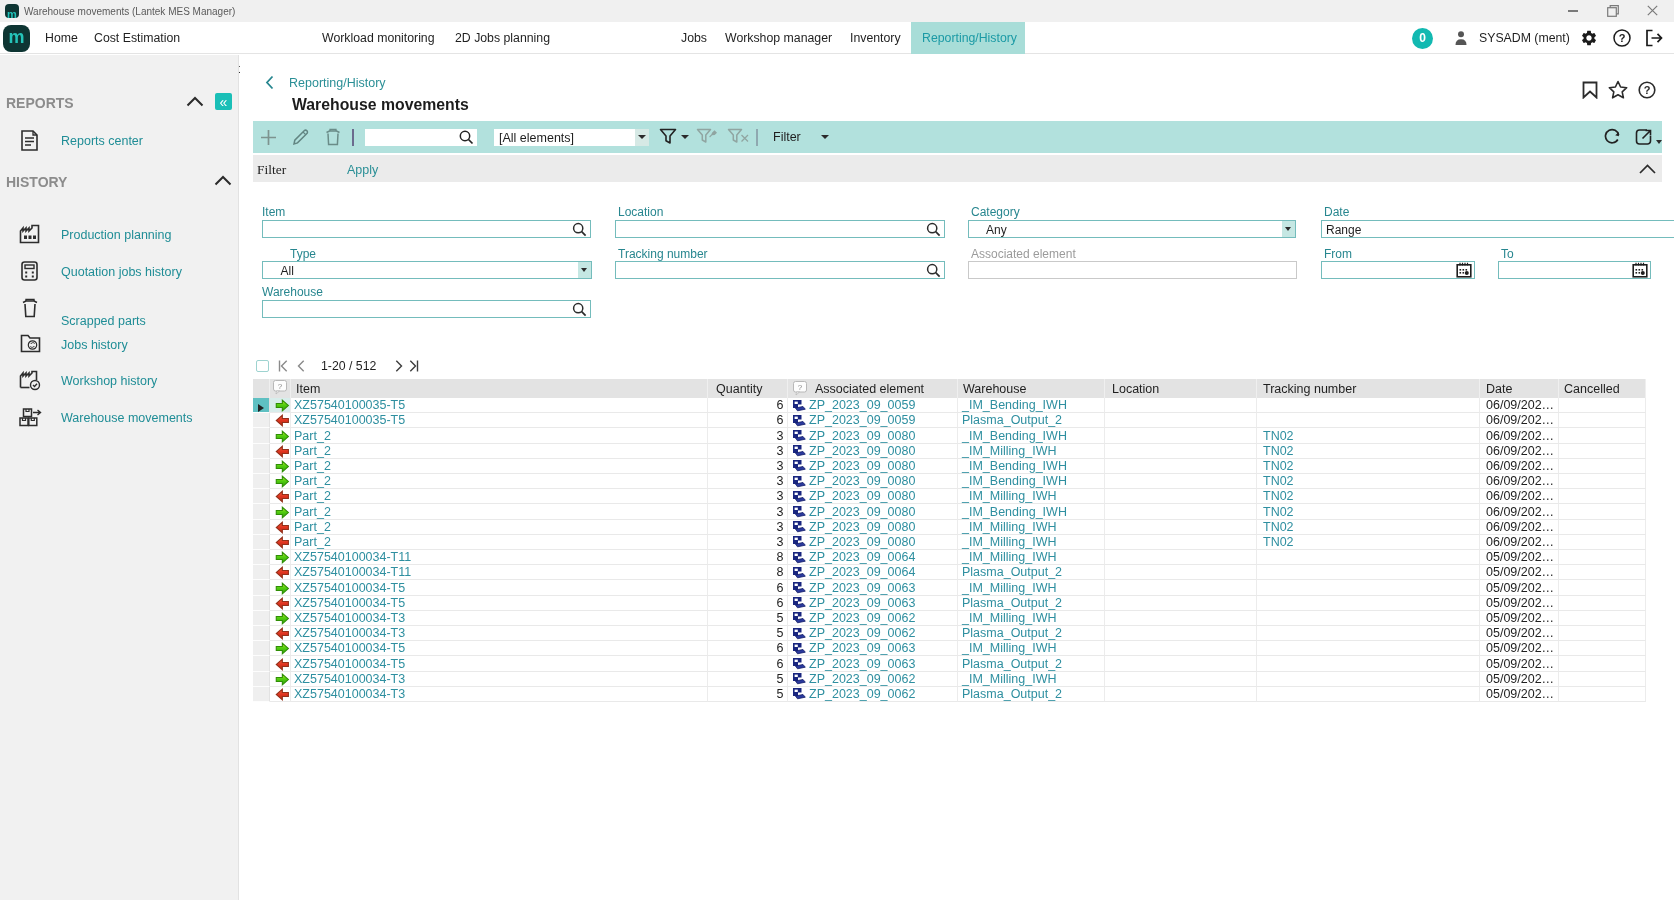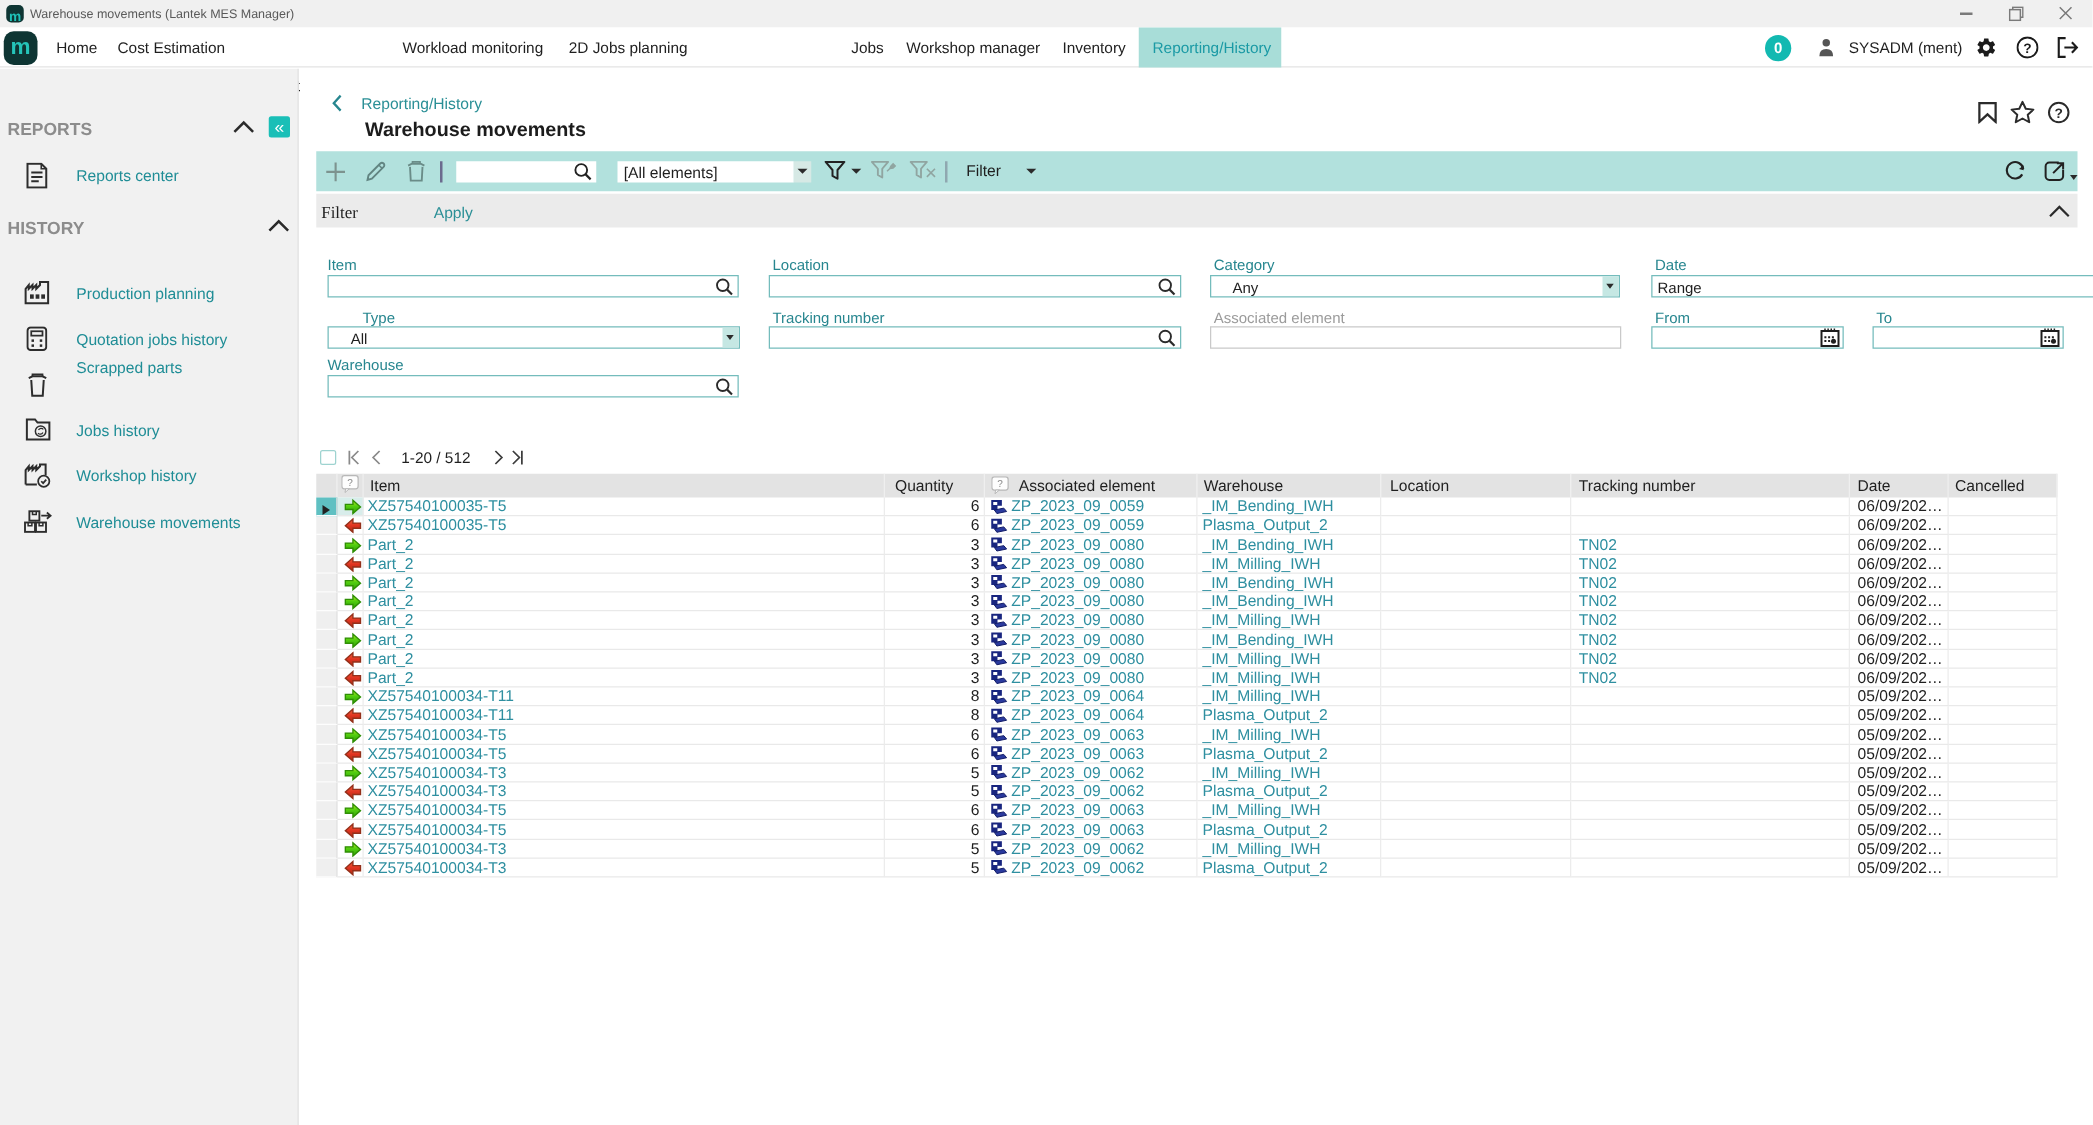--- a/index.html
+++ b/index.html
@@ -118,21 +118,21 @@
     <rect x="4.2" y="14.5" width="2" height="2" fill="#2d2d2d"></rect>
       <rect x="10.8" y="14.5" width="2" height="2" fill="#2d2d2d"></rect>
   </svg>
   <div class="sideitem" style="left:61px;top:209.5px;">Quotation jobs history</div>
 
   <svg class="abs" style="left:22px;top:243px;" width="16" height="20" viewBox="0 0 16 20">
     <path d="M3 6 L3.8 18.5 L12.2 18.5 L13 6" fill="none" stroke="#2d2d2d" stroke-width="1.6"></path>
     <path d="M1 4.5 L4 3 L12 3 L15 4.5" fill="none" stroke="#2d2d2d" stroke-width="1.6"></path>
     <path d="M4 3 L4 1.5 L12 1.5 L12 3" fill="none" stroke="#2d2d2d" stroke-width="1.4"></path>
   </svg>
-  <div class="sideitem" style="left:61px;top:232px;text-align:center;">Scrapped parts</div>
+  <div class="sideitem" style="left:61px;top:259px;text-align:center;">Scrapped parts</div>
 
   <svg class="abs" style="left:20px;top:279px;" width="21" height="19" viewBox="0 0 21 19">
     <path d="M1.5 17.5 L1.5 1.5 L8 1.5 L10 4 L19.5 4 L19.5 17.5 Z" fill="none" stroke="#2d2d2d" stroke-width="1.6"></path>
     <circle cx="12.5" cy="11" r="4.2" fill="none" stroke="#2d2d2d" stroke-width="1.2"></circle>
     <path d="M10.8 10 a2.3 2.3 0 0 1 3.9 -0.5 M14.3 12 a2.3 2.3 0 0 1 -3.9 0.5" fill="none" stroke="#2d2d2d" stroke-width="1"></path>
   </svg>
   <div class="sideitem" style="left:61px;top:282.5px;">Jobs history</div>
 
   <svg class="abs" style="left:19px;top:315px;" width="23" height="21" viewBox="0 0 23 21">
     <path d="M1.5 17.5 L1.5 6 L4 3 L4 6 L7 3 L7 6 L10 3 L10 6 L13 3 L13 1.5 L17.5 1.5 L17.5 10" fill="none" stroke="#2d2d2d" stroke-width="1.6"></path>

